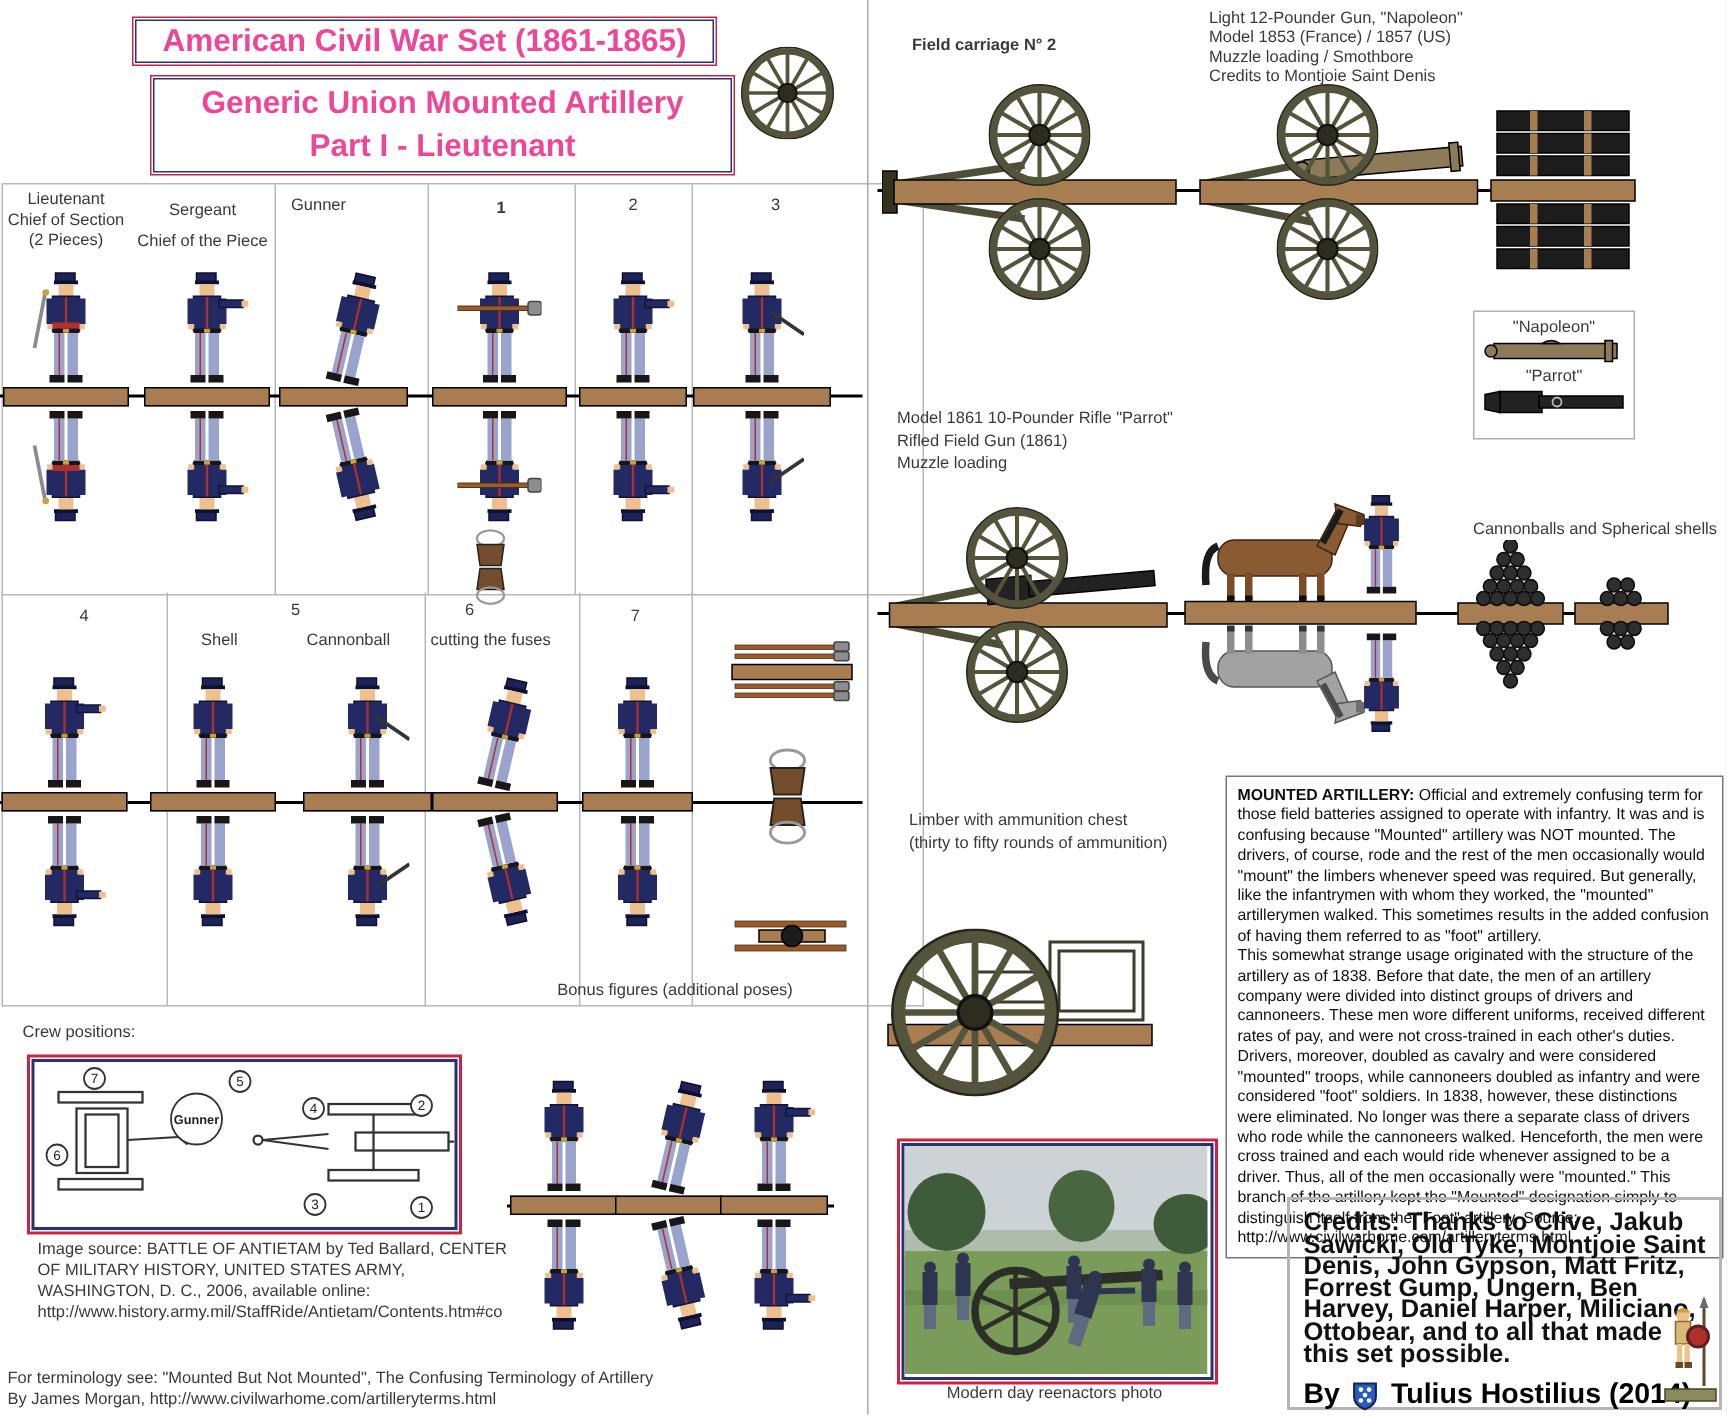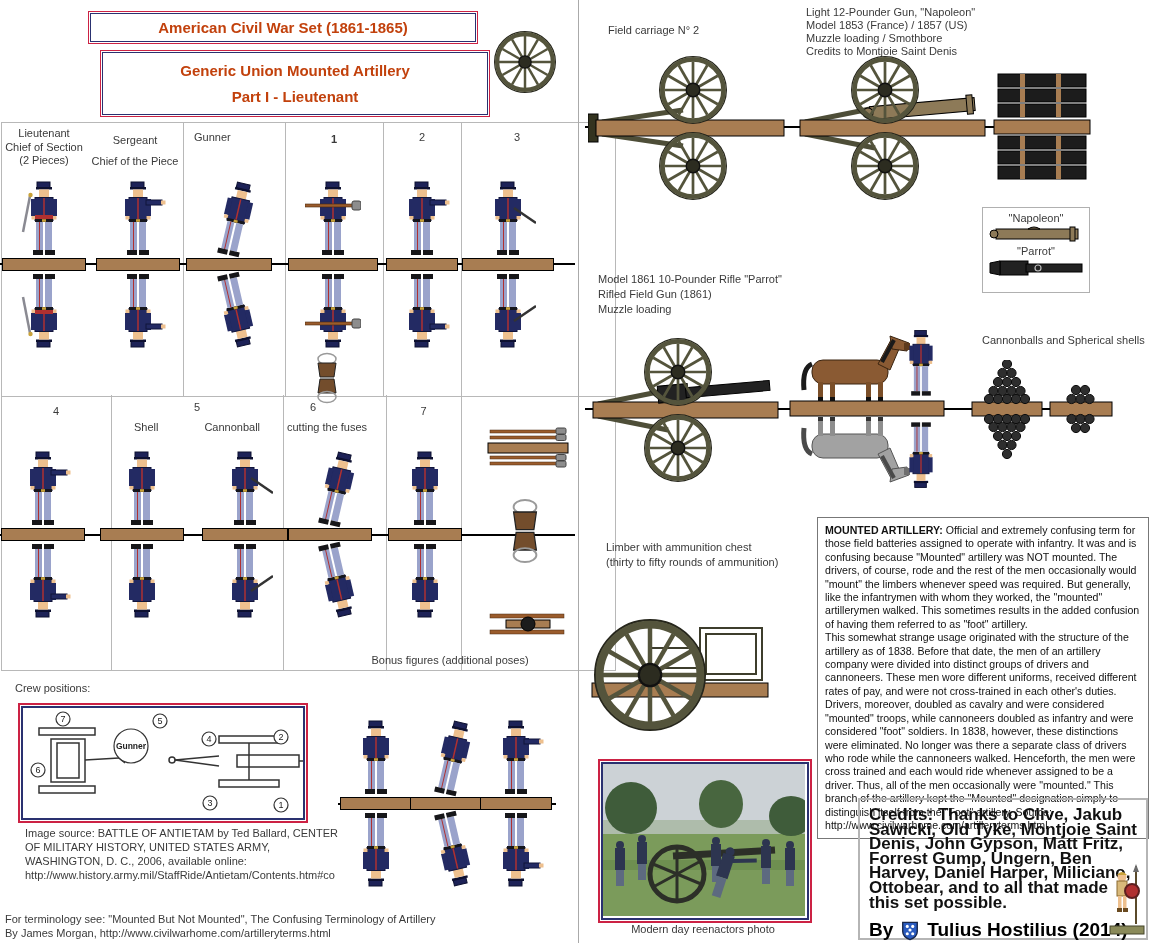--- a/index.html
+++ b/index.html
@@ -5,21 +5,21 @@
   html,body{margin:0;padding:0;background:#fff;}
   #canvas{position:relative;width:1151px;height:944px;background:#fff;outline:1px solid #ccc;
           font-family:"Liberation Sans",sans-serif;color:#222;overflow:hidden;}
   .abs{position:absolute;}
   .lbl{font-size:11px;color:#3a3a3a;}
   .pre{white-space:pre-line;}
   .ctr{text-align:center;}
   .dblbox{border:1px solid #cc2244;}
   .dblbox .inner{margin:1px;border:1px solid #2a3170;height:calc(100% - 4px);
                  display:flex;flex-direction:column;justify-content:space-evenly;align-items:center;}
-  .titletext{font-weight:bold;font-size:15px;color:#c2410c;}
+  .titletext{font-weight:bold;font-size:21px;color:#ec4899;}
   .grid{border:1px solid #b8b8b8;padding-left:40px;}
   .vline{position:absolute;top:0;bottom:0;width:1px;background:#b8b8b8;}
   .foldline{position:absolute;height:2px;background:#000;}
   .figpair{position:absolute;display:flex;flex-direction:column;align-items:center;}
   .figpair svg{display:block;}
   .figpair .base{width:100%;height:13px;background:#a87d52;border:1px solid #000;box-sizing:border-box;}
   .figpair .down{transform:scaleY(-1);}
   .redblue2{border:2px solid #cc2244;}
   .redblue2 .inner2{margin:1px;border:2px solid #2a3170;height:calc(100% - 6px);position:relative;overflow:hidden;}
   .mounted{border:1px solid #777;padding:6px 7px;font-size:10.6px;line-height:13.4px;color:#111;}
@@ -363,21 +363,21 @@
         <use href="#sol-point"></use>
       </svg>
       <div class="base"></div>
     <svg class="down" width="56" height="78">
         <use href="#sol-point"></use>
       </svg>
   </div>
 
   <div class="abs" style="left:578px;top:0;width:572px;height:943px;border-left:1px solid #aaa;"></div>
 
-  <div class="abs lbl" style="left:608px;top:24px;">Field carriage N° 2</div>
+  <div class="abs lbl" style="left:608px;top:24px;font-weight:bold;">Field carriage N° 2</div>
   <div class="abs lbl pre" style="left:806px;top:6px;line-height:13px;">Light 12-Pounder Gun, "Napoleon"
 Model 1853 (France) / 1857 (US)
 Muzzle loading  /  Smothbore
 Credits to Montjoie Saint Denis</div>
 
   <div class="foldline" style="left:585px;top:126px;width:505px;"></div>
 
   <svg class="abs" style="left:588px;top:52px;" width="205" height="152">
     <line x1="95" y1="58" x2="14" y2="70" stroke="#4e4e38" stroke-width="5"></line>
     <line x1="95" y1="94" x2="14" y2="82" stroke="#4e4e38" stroke-width="5"></line>
@@ -502,21 +502,21 @@
       <g fill="#333">
         <rect x="36" y="67" width="5" height="4"></rect>
           <rect x="48" y="67" width="5" height="4"></rect>
         <rect x="84" y="67" width="5" height="4"></rect>
           <rect x="96" y="67" width="5" height="4"></rect>
       </g>
       <use href="#sol-stand" x="114" y="-4" width="50" height="75"></use>
     </g>
   </svg>
 
-  <div class="abs lbl" style="left:982px;top:334px;text-align:right;">Cannonballs and Spherical shells</div>
+  <div class="abs lbl" style="left:982px;top:347px;text-align:right;">Cannonballs and Spherical shells</div>
 
   <svg class="abs" style="left:962px;top:360px;" width="155" height="100">
     <rect x="10" y="42" width="70" height="14" fill="#a87d52" stroke="#000"></rect>
     <rect x="88" y="42" width="62" height="14" fill="#a87d52" stroke="#000"></rect>
     <g fill="#2e2e2e" stroke="#0c0c0c">
       <circle cx="45" cy="4" r="4.6"></circle>
       <circle cx="40.5" cy="13" r="4.6"></circle>
         <circle cx="49.5" cy="13" r="4.6"></circle>
       <circle cx="36" cy="22" r="4.6"></circle>
         <circle cx="45" cy="22" r="4.6"></circle>

